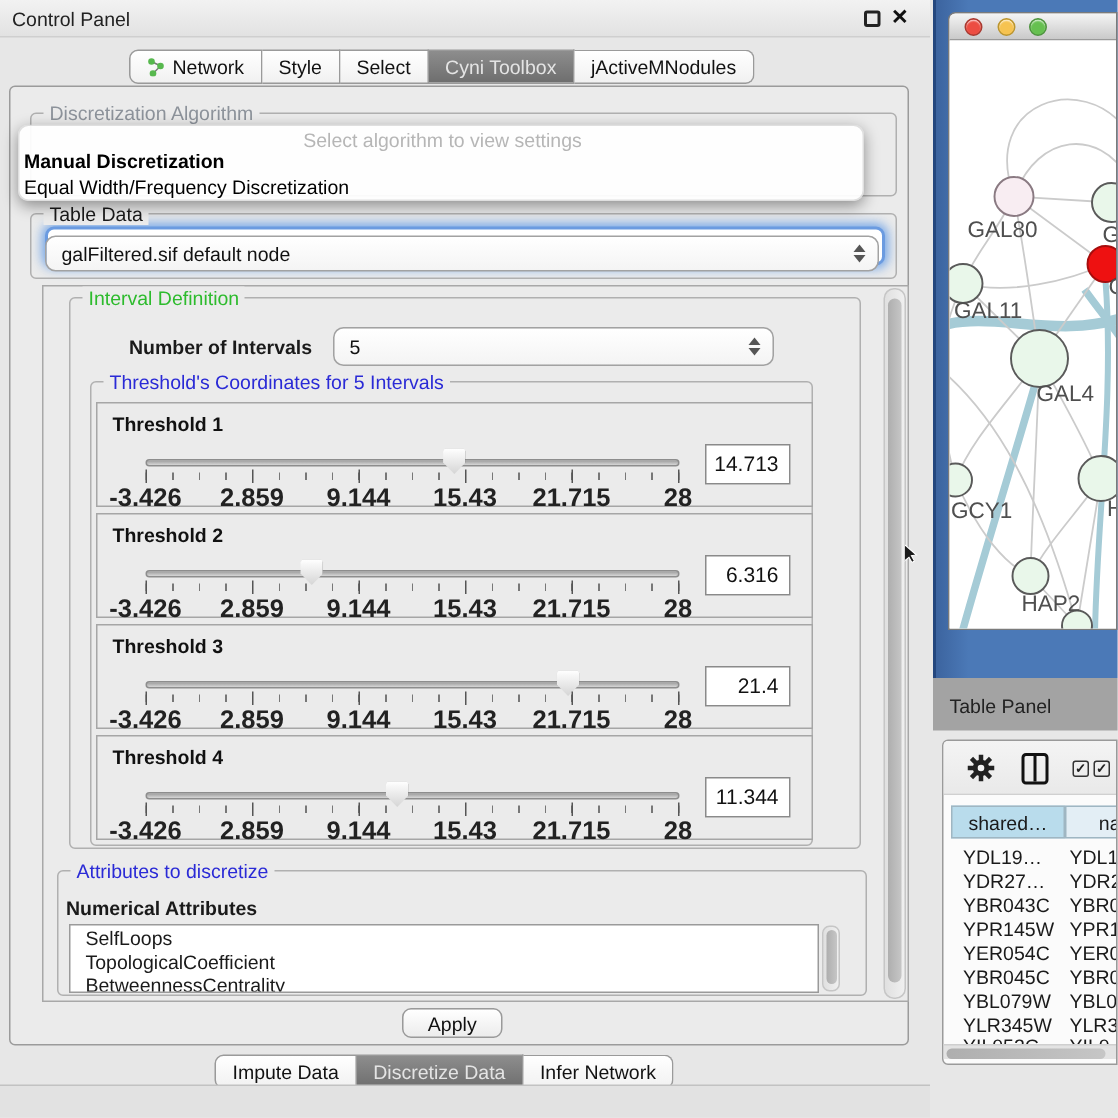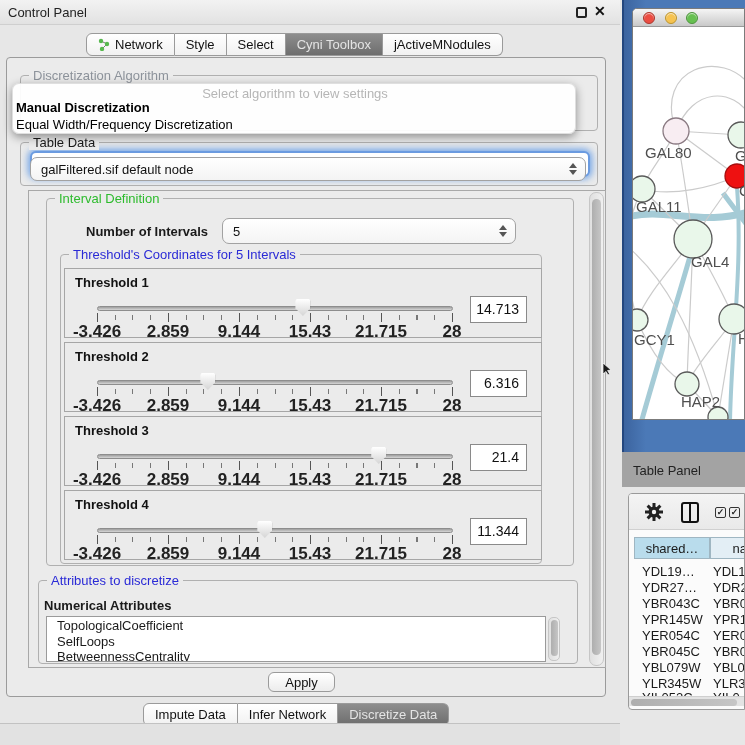--- a/index.html
+++ b/index.html
@@ -261,39 +261,39 @@
     <span style="left:387px;">28</span>
   </span>
   <span class="valbox">11.344</span>
 </div>
 
 <div class="group" style="left:38px;top:580px;width:540px;height:84px;">
   <span class="gtitle blue">Attributes to discretize</span>
 </div>
 <div class="abs" style="left:44px;top:598px;font-size:13px;font-weight:bold;">Numerical Attributes</div>
 <div class="abs" id="attr-list">
+  <div>SelfLoops</div>
   <div>TopologicalCoefficient</div>
-  <div>SelfLoops</div>
   <div>BetweennessCentrality</div>
 </div>
 <div class="abs vscroll-track" style="left:548px;top:617px;width:12px;height:44px;border-radius:5px;">
   <span class="scroll-thumb" style="left:1.5px;top:2px;width:7px;height:36px;"></span>
 </div>
 
 <div class="btn" style="left:268px;top:672px;width:67px;height:20px;padding-top:2px;">Apply</div>
 
 <div class="abs tabstrip" id="bottom-tabs">
   <div class="tab">
       <span>Impute Data</span>
     </div>
-  <div class="tab">
-      <span>Infer Network</span>
-    </div>
   <div class="tab sel">
       <span>Discretize Data</span>
+    </div>
+  <div class="tab">
+      <span>Infer Network</span>
     </div>
 </div>
 <div class="abs" id="bottom-divider"></div>
 <div class="abs" id="footer-area"></div>
 
 <div class="abs" id="algo-popup">
   <div class="abs" id="algo-hint">Select algorithm to view settings</div>
   <div class="abs algo-item" id="algo-item-0">Manual Discretization</div>
   <div class="abs algo-item" id="algo-item-1">Equal Width/Frequency Discretization</div>
 </div>

